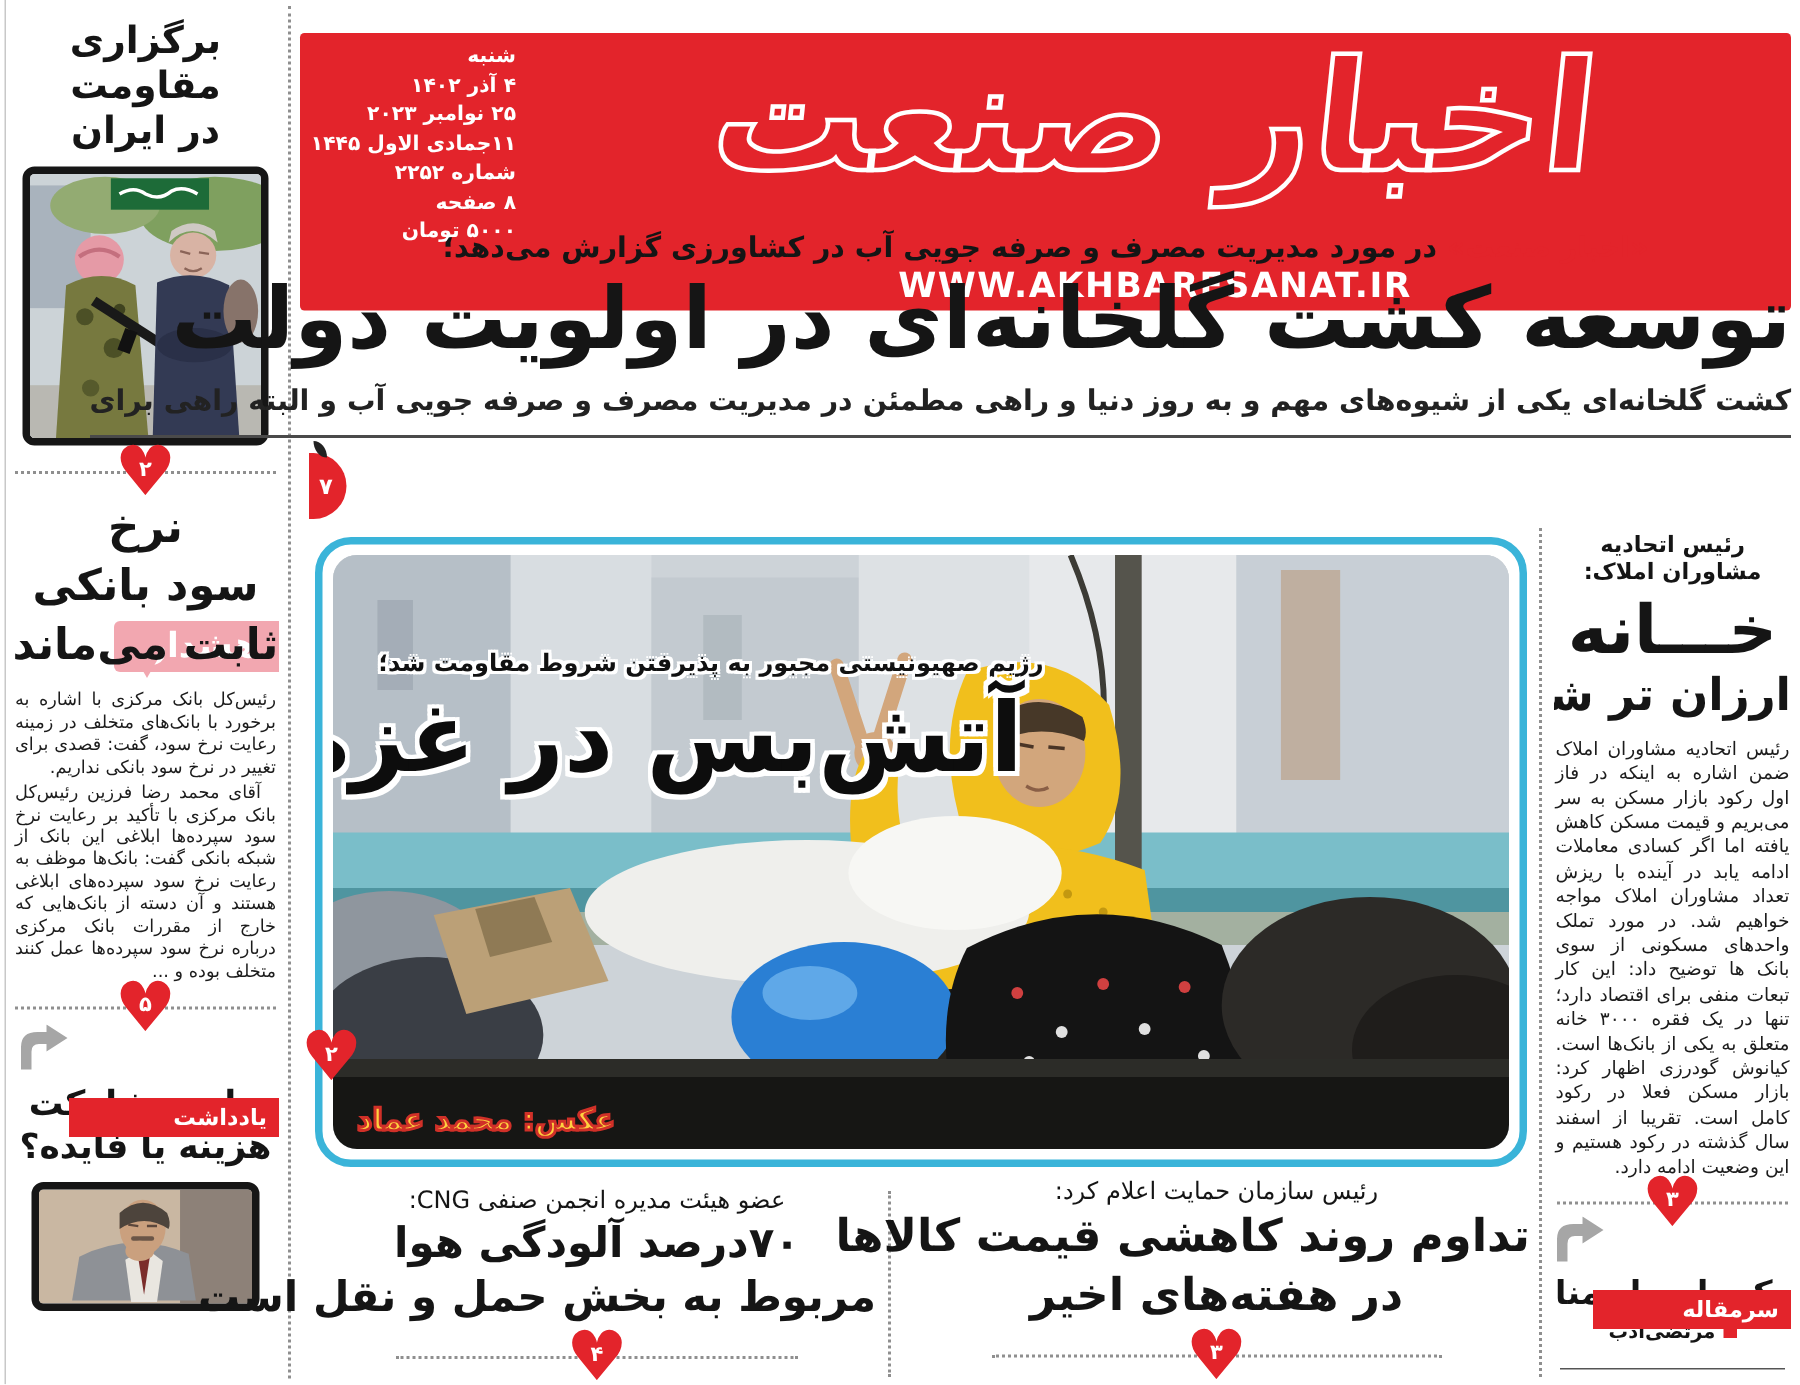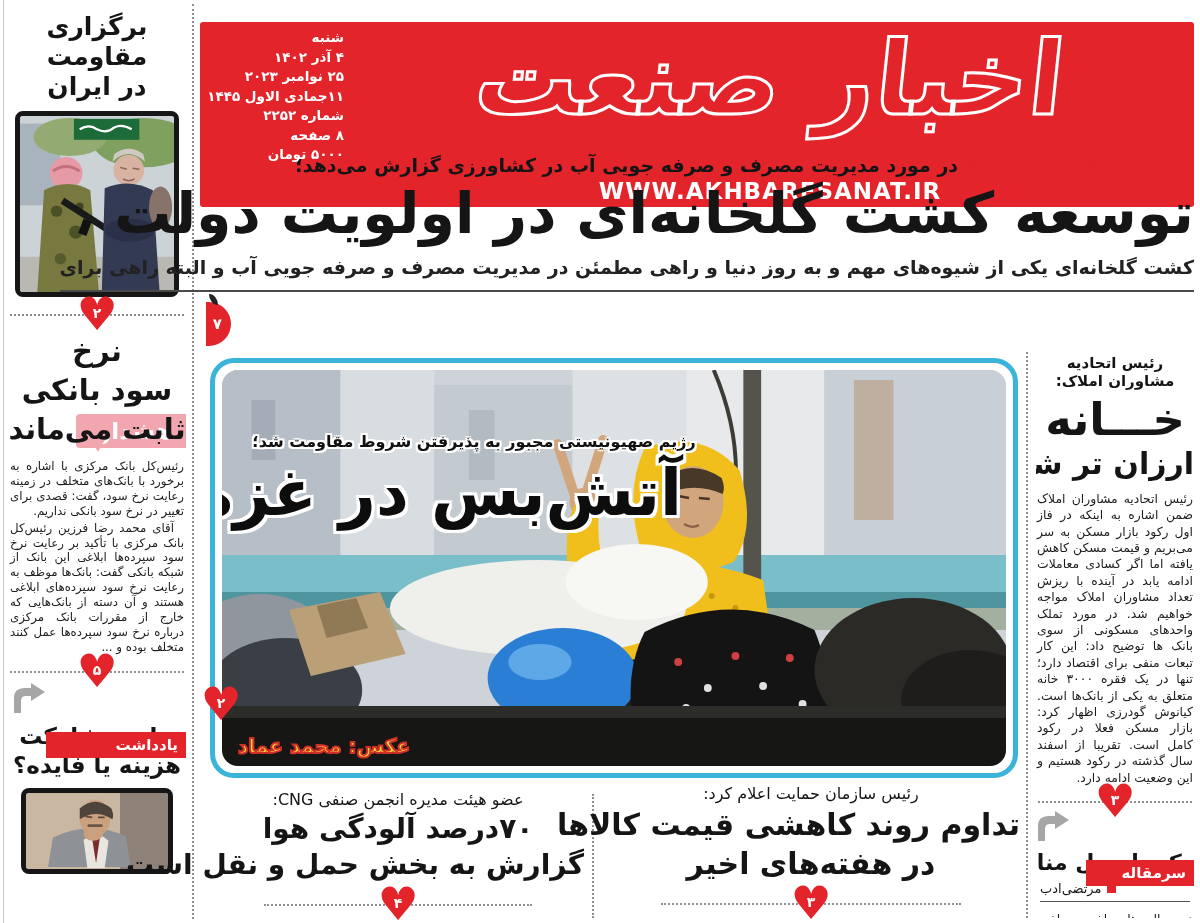--- a/index.html
+++ b/index.html
@@ -107,25 +107,25 @@
   .b-sep{ width:72%; margin:20px auto 0; }
 
   
   .right-col{ position:absolute; left:1036px; top:352px; width:158px; height:566px; overflow:hidden; }
   .rc-kicker{ text-align:center; font-size:15px; font-weight:700; margin-top:2px; }
   .rc-t1{ text-align:center; font-size:45px; font-weight:900; line-height:1.15; margin-top:4px; white-space:nowrap; }
   .rc-t2{ text-align:center; font-size:30px; font-weight:900; line-height:1.2; white-space:nowrap; }
   .rc-body{ margin:9px 1px 0; font-size:12.4px; line-height:16.4px; text-align:justify; color:#1c1c1c; }
   .sep-3{ margin:15px 2px 4px; }
   .rc-ed{ margin-top:12px; }
-  .rc-ed .section-bar{ width:108px; }
+  .rc-ed .section-bar{ width:132px; }
   .rc-ed .arrow-icon{ left:-2px; }
   .ed-title{ text-align:right; font-size:22px; font-weight:900; margin:8px 4px 0; white-space:nowrap; }
-  .ed-byline{ margin:6px 4px 0; border-bottom:1px solid #555; padding-bottom:5px;
-    font-size:13px; font-weight:400; text-align:left; }
+  .ed-byline{ margin:6px 4px 0; border-bottom:1px solid #555; padding-bottom:16px;
+    font-size:13px; font-weight:700; text-align:center; }
   .ed-body{ margin:9px 1px 0; font-size:12.4px; line-height:16.6px; text-align:justify; color:#1c1c1c; }
 </style>
 </head>
 <body>
 
 <div class="page">
 
   <div class="edge-line"></div>
   <div class="vsep vsep-left"></div>
   <div class="vsep vsep-right"></div>
@@ -339,21 +339,21 @@
       <span class="heart-badge">
         <span class="num">۳</span>
       </span>
     </div>
   </div>
 
   <div class="b-story b-left">
     <div class="b-kicker">عضو هیئت مدیره انجمن صنفی CNG:</div>
     <div class="b-title">
       <div>۷۰درصد آلودگی هوا</div>
-      <div>گزارش به بخش حمل و نقل است</div>
+      <div>مربوط به بخش حمل و نقل است</div>
     </div>
     <div class="sep-h b-sep">
       <span class="heart-badge">
         <span class="num">۴</span>
       </span>
     </div>
   </div>
 
   <div class="right-col">
     <div>

